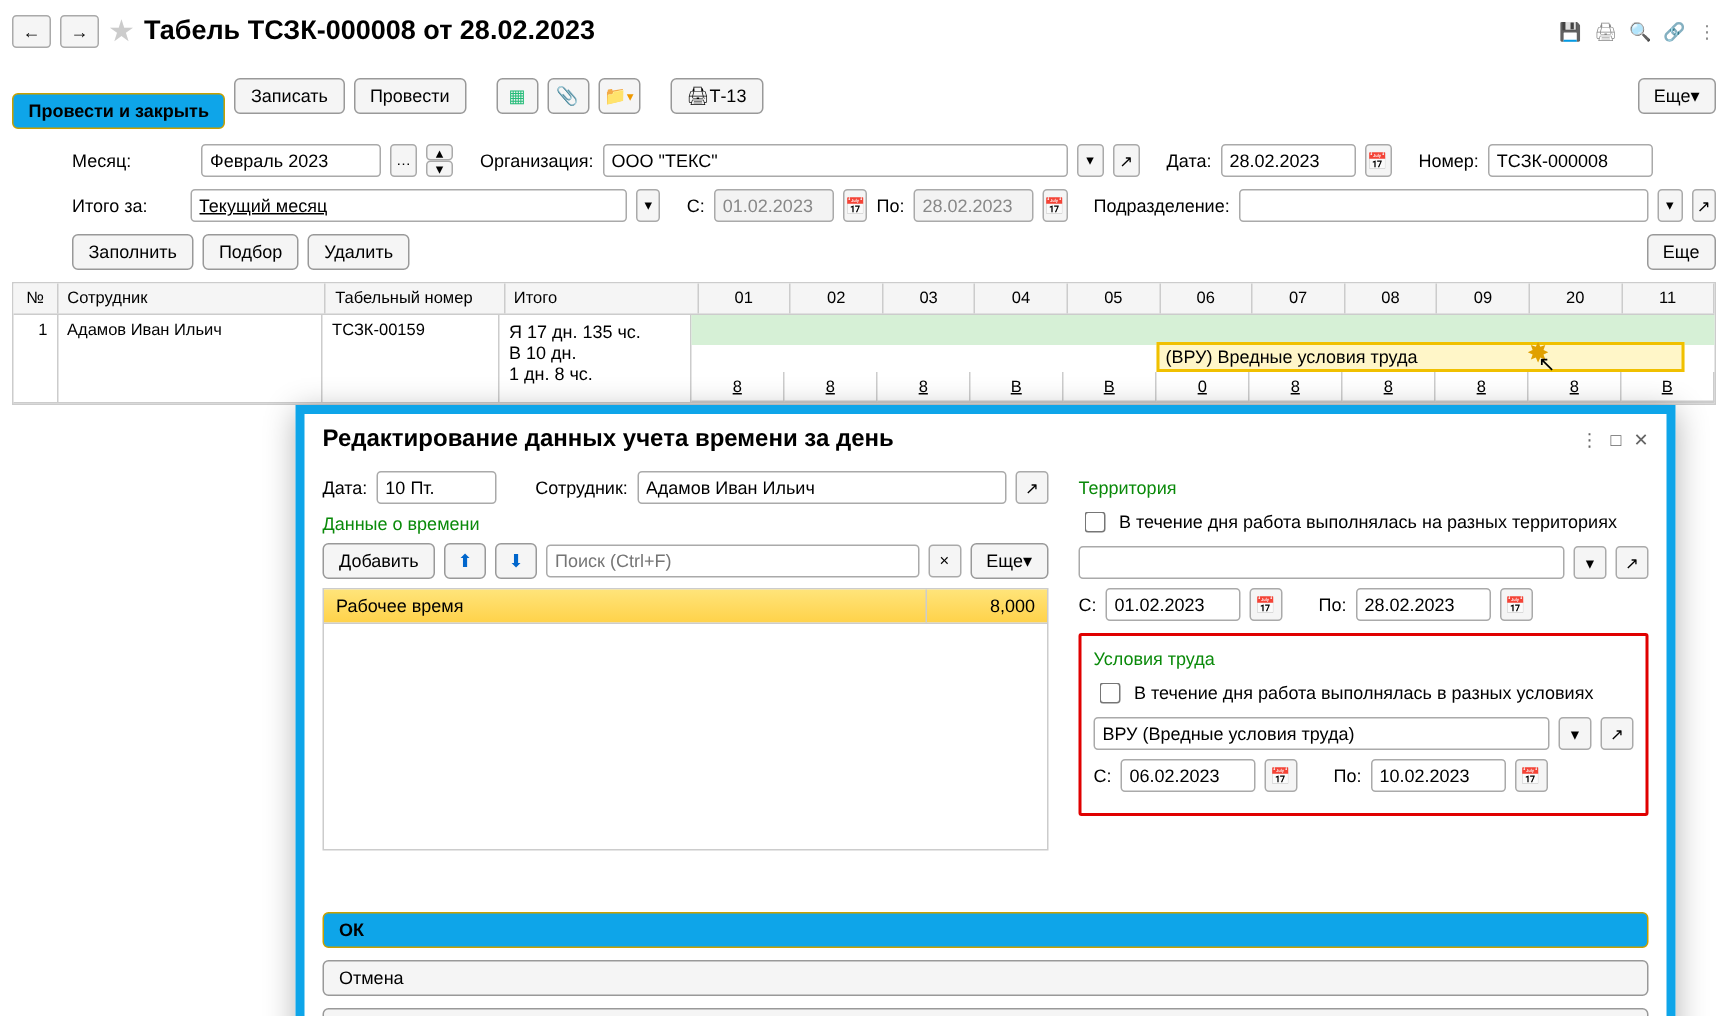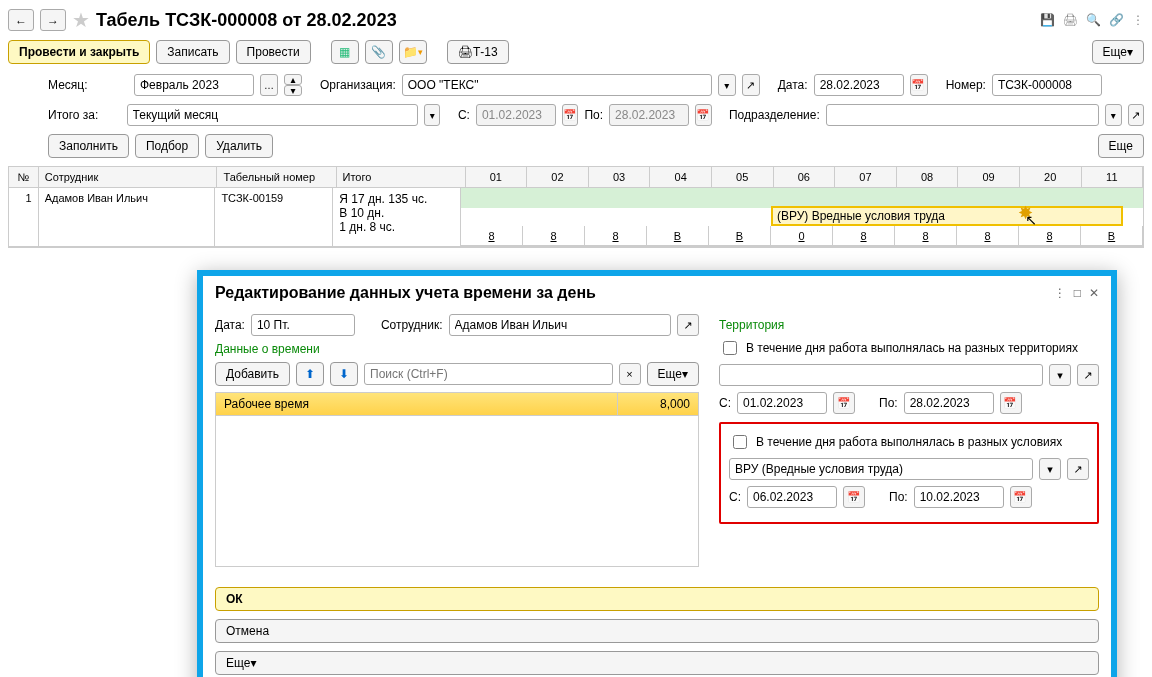--- a/index.html
+++ b/index.html
@@ -4,21 +4,21 @@
 <style>
 * { box-sizing: border-box; font-family: Arial, sans-serif; font-size: 12px; }
 body { margin: 0; background: #fff; padding: 8px; }
 .hdr { display: flex; align-items: center; gap: 6px; margin-bottom: 8px; }
 .nav-btn { width: 26px; height: 22px; border: 1px solid #aaa; background: #f5f5f5; border-radius: 3px; display:flex;align-items:center;justify-content:center;cursor:pointer; }
 .star-icon { color: #ccc; font-size: 20px; }
 .title { font-size: 18px; font-weight: bold; }
 .top-icons { margin-left: auto; display: flex; gap: 8px; color: #888; font-size: 14px; }
 .toolbar { display: flex; align-items: center; gap: 6px; margin-bottom: 10px; }
 .btn { border: 1px solid #999; background: #f5f5f5; border-radius: 4px; padding: 4px 10px; cursor: pointer; height: 24px; display:flex;align-items:center; }
-.btn-yellow { background: #fef9c3; border-color: #c8a000; font-weight: bold; }
+.btn-yellow { background: #0ea5e9; border-color: #c8a000; font-weight: bold; margin-top: 21px; }
 .btn-icon { width: 28px; justify-content: center; padding: 0; }
 .form-row { display: flex; align-items: center; gap: 6px; margin-bottom: 8px; margin-left: 40px; }
 .label { }
 .input { border: 1px solid #aaa; background: #fff; padding: 3px 5px; height: 22px; border-radius: 3px; }
 .input[readonly] { background: #f3f3f3; color:#888; }
 .small-btn { width: 18px; height: 22px; border: 1px solid #aaa; background:#f5f5f5; border-radius:3px;display:flex;align-items:center;justify-content:center;font-size:10px;cursor:pointer; }
 .table-wrap { border: 1px solid #ccc; position: relative; margin-top: 4px; }
 .grid-head { display: flex; background: #f5f5f5; border-bottom: 1px solid #ccc; }
 .th { border-right: 1px solid #ccc; padding: 4px 6px; font-size: 11px; }
 .th-num { width: 30px; text-align:center; }
@@ -110,21 +110,21 @@
   <span class="label">Дата:</span>
   <input class="input" style="width: 90px;" value="28.02.2023">
   <div class="small-btn cal-icon"></div>
   <span style="width:6px"></span>
   <span class="label">Номер:</span>
   <input class="input" style="width: 110px;" value="ТСЗК-000008">
 </div>
 
 <div class="form-row">
   <span class="label" style="width:80px">Итого за:</span>
-  <input class="input" style="width: 320px;" value="Текущий месяц">
+  <input class="input" style="width: 320px; text-decoration: underline;" value="Текущий месяц">
   <div class="small-btn drop-icon"></div>
   <span style="width:6px"></span>
   <span class="label">С:</span>
   <input class="input" style="width: 80px;" readonly="" value="01.02.2023">
   <div class="small-btn cal-icon"></div>
   <span class="label">По:</span>
   <input class="input" style="width: 80px;" readonly="" value="28.02.2023">
   <div class="small-btn cal-icon"></div>
   <span style="width:6px"></span>
   <span class="label">Подразделение:</span>
@@ -199,21 +199,21 @@
     <div class="modal-ctrl">
       <span>⋮</span>
       <span>□</span>
       <span>✕</span>
     </div>
   </div>
   <div class="modal-body">
     <div class="mcol-left">
       <div class="mrow">
         <span>Дата:</span>
-        <input class="input" style="width: 104px;" value="10 Пт.">
+        <input class="input" style="width: 80px;" value="10 Пт.">
         <span style="width:14px"></span>
         <span>Сотрудник:</span>
         <input class="input wide-input" value="Адамов Иван Ильич" style="">
         <div class="pick-btn openlink"></div>
       </div>
       <div class="section-title">Данные о времени</div>
       <div class="mrow">
         <button class="btn">Добавить</button>
         <button class="btn btn-icon" style="color:#06c;">⬆</button>
         <button class="btn btn-icon" style="color:#06c;">⬇</button>
@@ -244,20 +244,21 @@
         <span>С:</span>
         <input class="input" style="width: 90px;" value="01.02.2023">
         <div class="pick-btn cal-icon"></div>
         <span style="width:12px"></span>
         <span>По:</span>
         <input class="input" style="width: 90px;" value="28.02.2023">
         <div class="pick-btn cal-icon"></div>
       </div>
 
       <div class="red-box">
+        <div class="section-title" style="margin-top:0">Условия труда</div>
         <div class="mrow">
           <input type="checkbox" class="chkbox" style="">
           <span>В течение дня работа выполнялась в разных условиях</span>
         </div>
         <div class="mrow">
           <input class="input wide-input" value="ВРУ (Вредные условия труда)" style="">
           <div class="pick-btn drop-icon"></div>
           <div class="pick-btn openlink"></div>
         </div>
         <div class="mrow">

